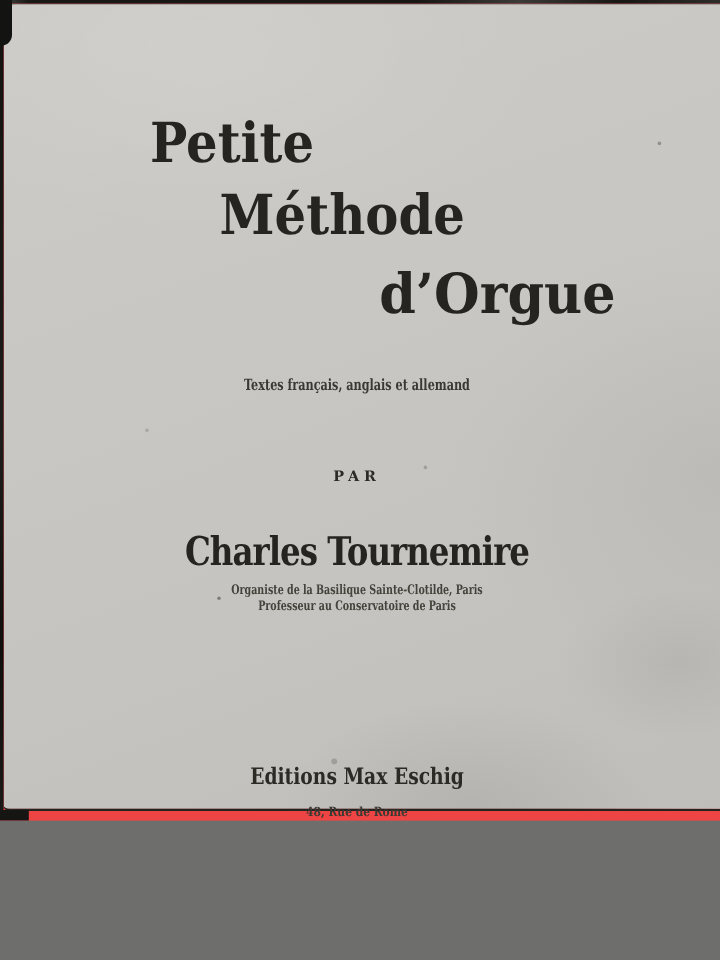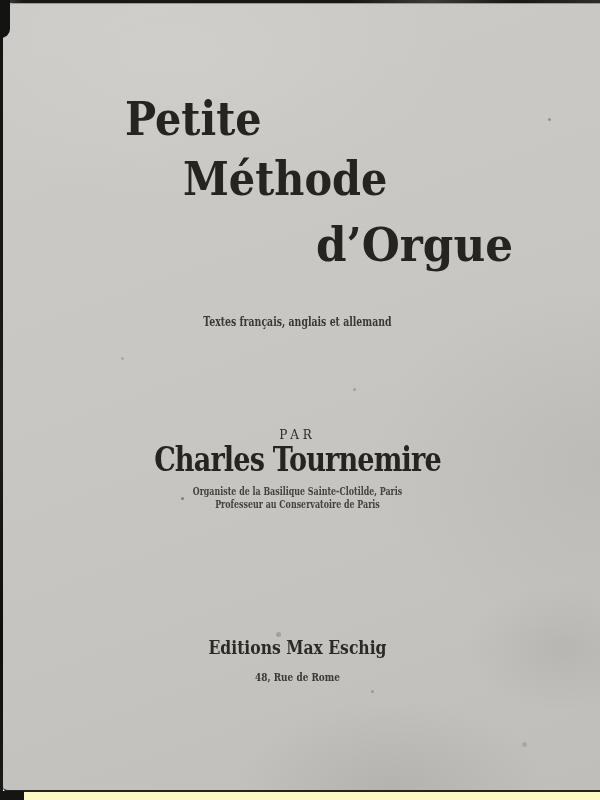--- a/index.html
+++ b/index.html
@@ -4,23 +4,23 @@
 <style>
   html, body {
     margin: 0;
     padding: 0;
     background: #6e6e6c;
     font-family: "DejaVu Serif", serif;
   }
   .scan {
     position: relative;
     width: 600px;
-    height: 800px;
+    height: 684px;
     overflow: hidden;
-    background: #fef9c3; 
+    background: #ef4444; 
   }
   
   .paper {
     position: absolute;
     left: 3px;
     top: 3px;
     right: 0;
     bottom: 8px;
     background:
       radial-gradient(ellipse 140px 90px at 94% 82%, rgba(110,106,99,0.12), transparent 70%),
@@ -97,22 +97,22 @@
     text-align: center;
   }
   .subtitle {
     top: 312px;
     font-weight: bold;
     font-size: 13px;
     color: #3a3832;
     transform: scaleX(0.72);
   }
   .par {
-    top: 426px;
-    font-weight: normal;
+    top: 388px;
+    font-weight: bold;
     font-size: 12px;
     letter-spacing: 4px;
     color: #2c2a25;
   }
   .author {
     top: 440px;
     font-weight: bold;
     font-size: 33px;
     letter-spacing: -1px;
     transform: scaleX(0.82);

